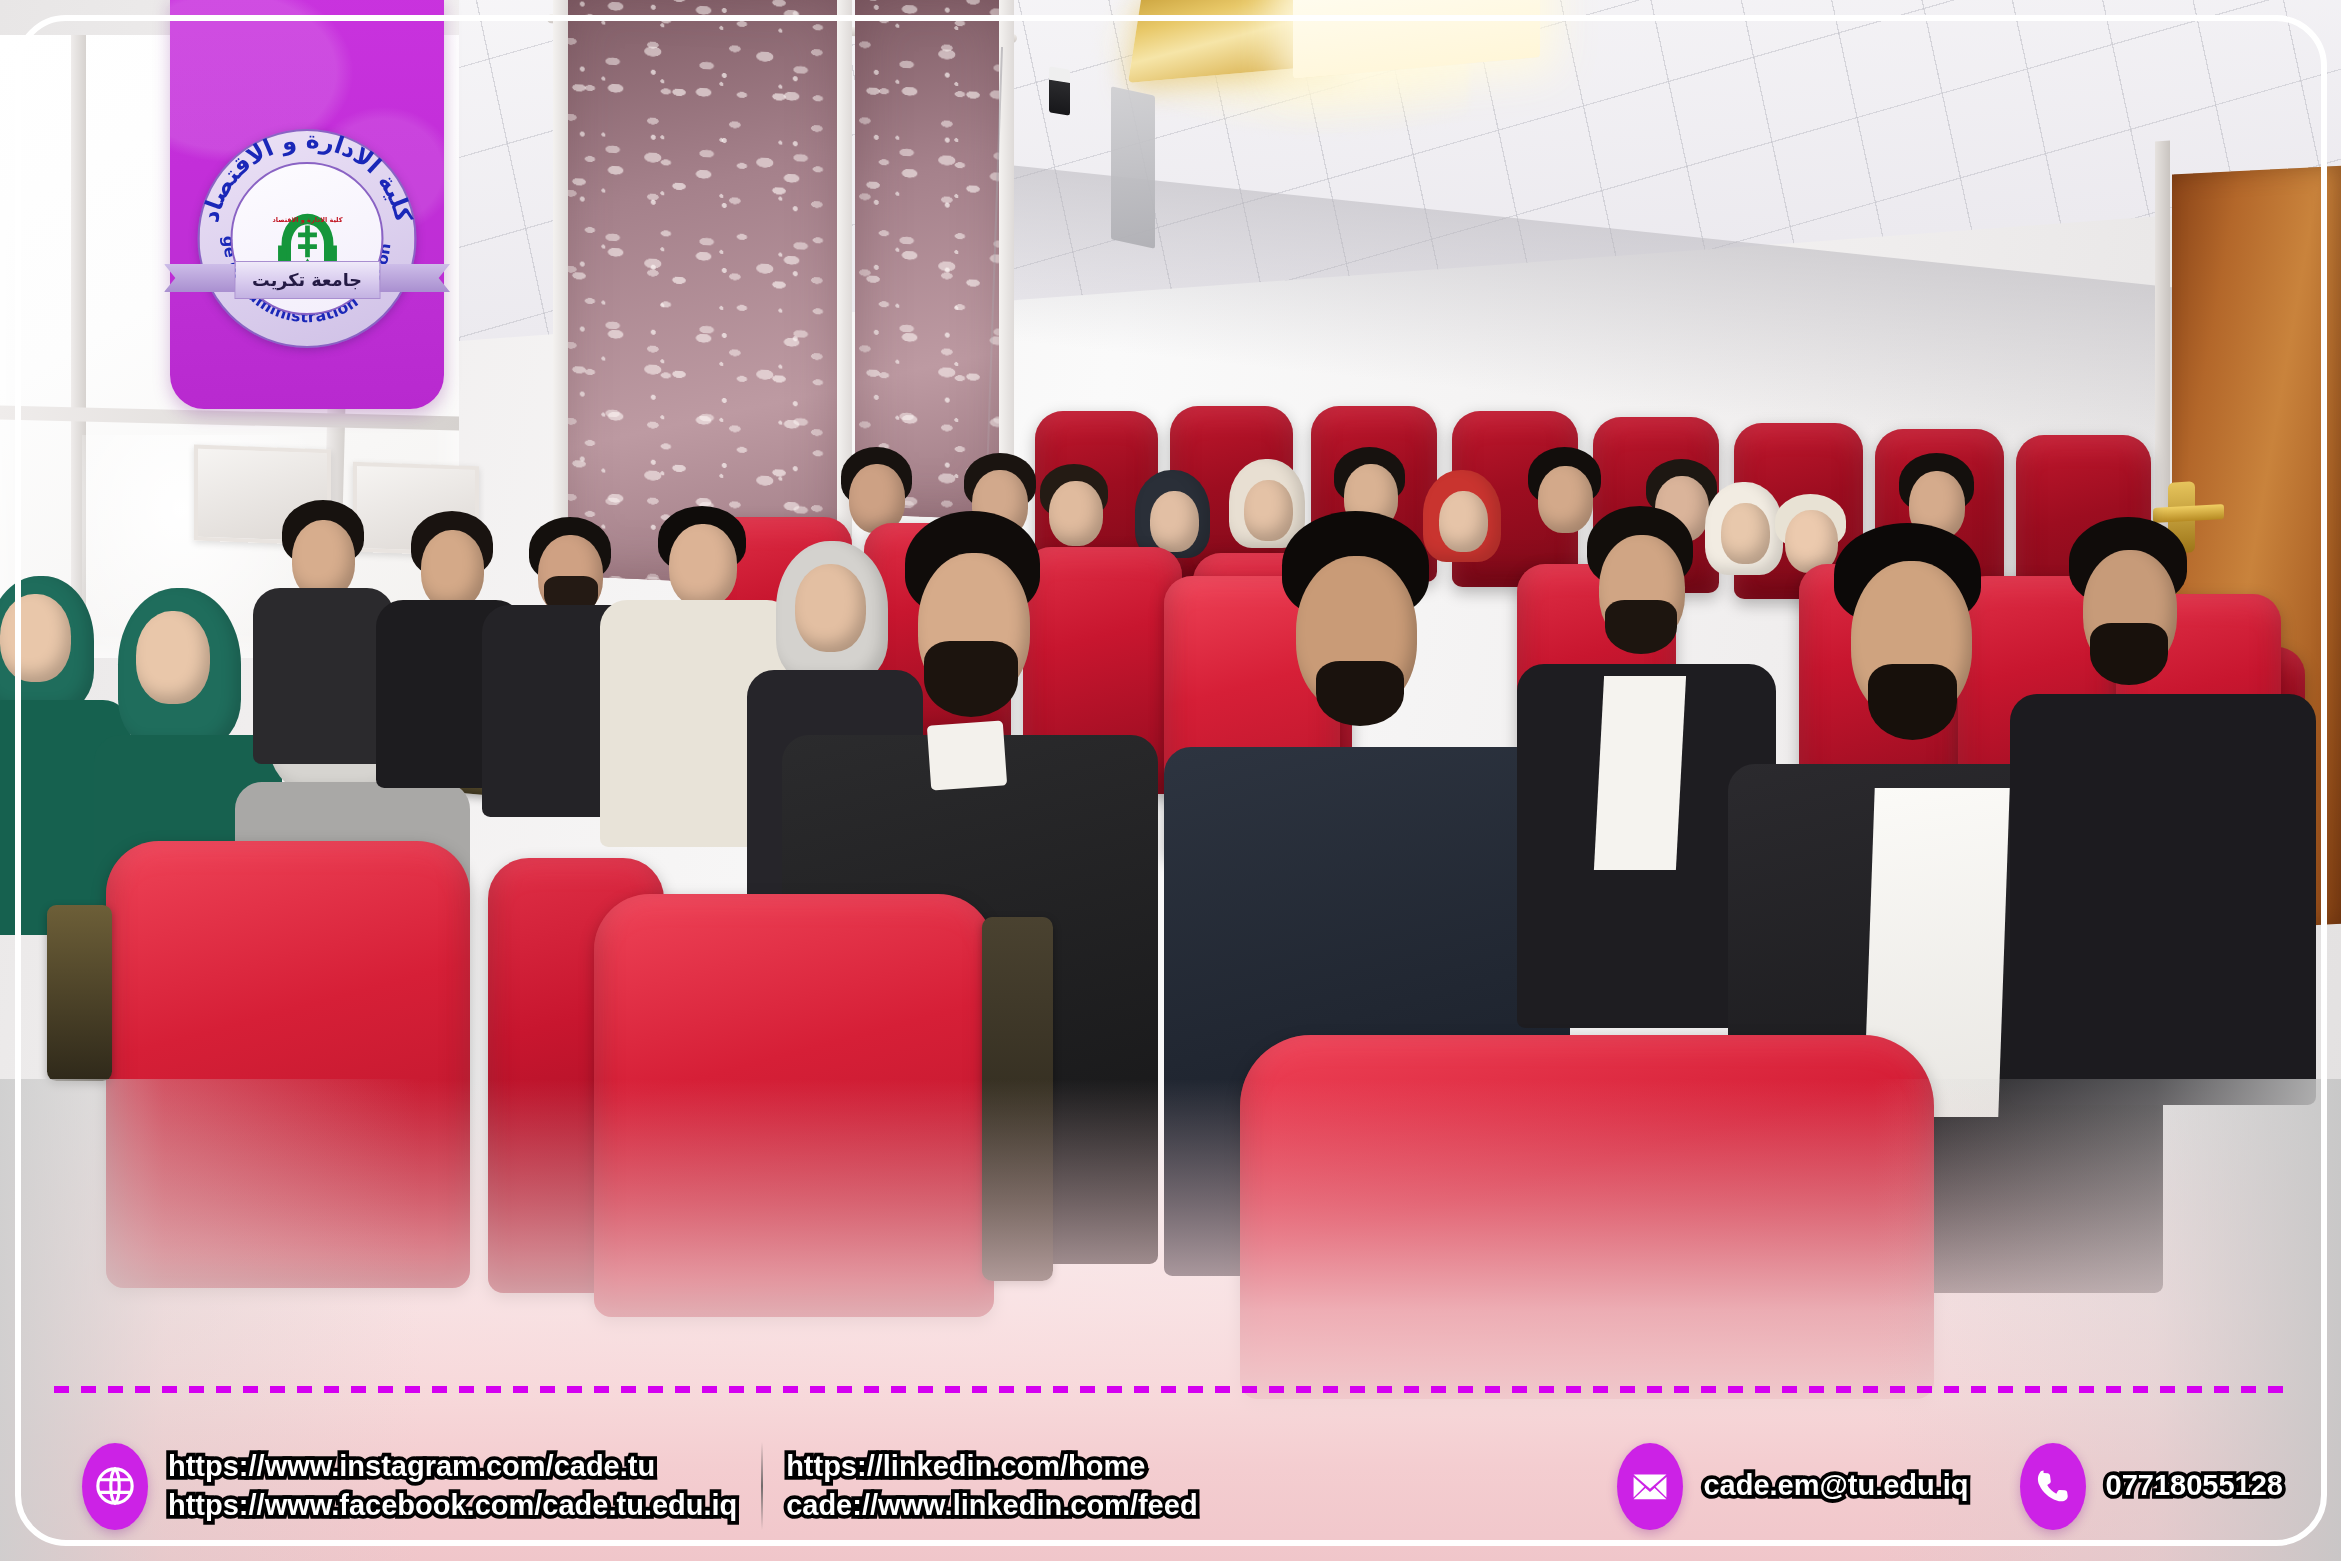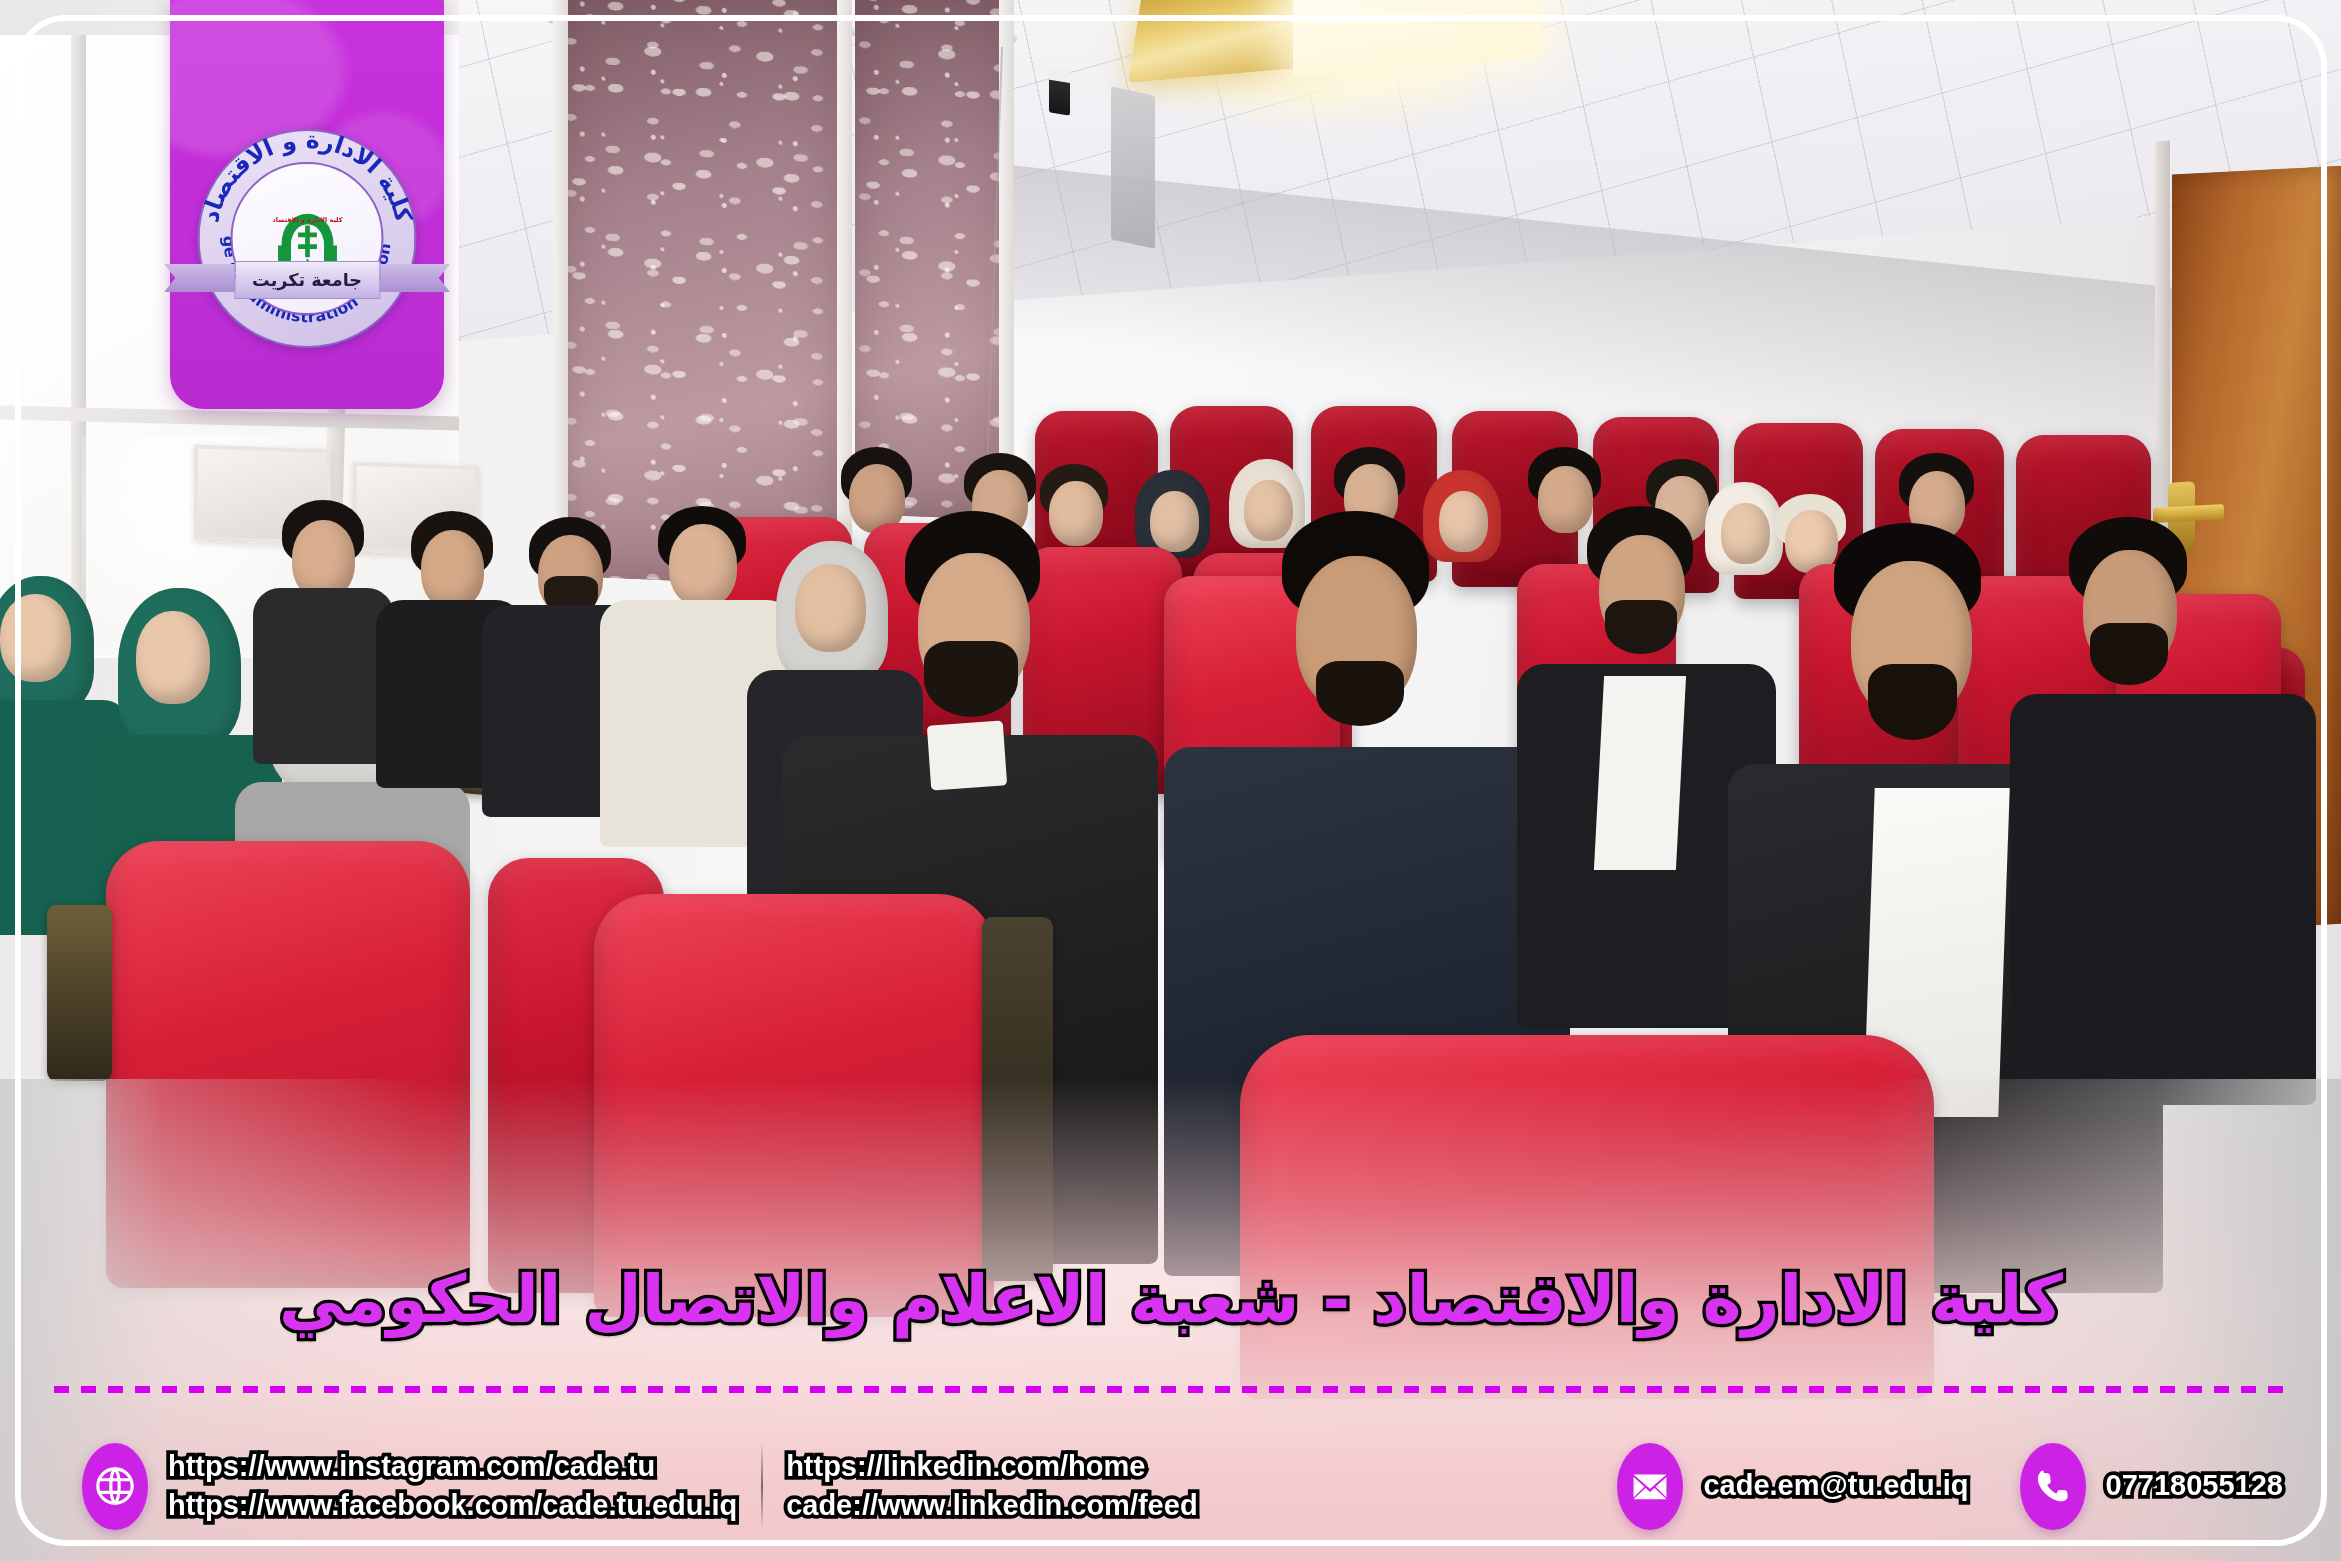--- a/index.html
+++ b/index.html
@@ -551,23 +551,20 @@
       <div class="ribbon">
         <div class="ribbon-wing l"></div>
         <div class="ribbon-wing r"></div>
         <div class="ribbon-plate">
           <span>جامعة تكريت</span>
         </div>
       </div>
     </div>
   </div>
 
-  <div class="headline">
-    <span>كلية الادارة والاقتصاد - شعبة الاعلام  والاتصال الحكومي</span>
-  </div>
 
   <div class="divider"></div>
 
   <div class="footer">
 
     <div class="fgroup">
       <div class="ficon">
         <svg viewBox="0 0 24 24">
           <path fill="none" stroke="#fff" stroke-width="1.8" d="M12 2.2a9.8 9.8 0 1 0 0 19.6a9.8 9.8 0 0 0 0-19.6z"></path>
           <path fill="none" stroke="#fff" stroke-width="1.8" d="M12 2.2c-3.2 3-3.2 16.6 0 19.6c3.2-3 3.2-16.6 0-19.6z"></path>

